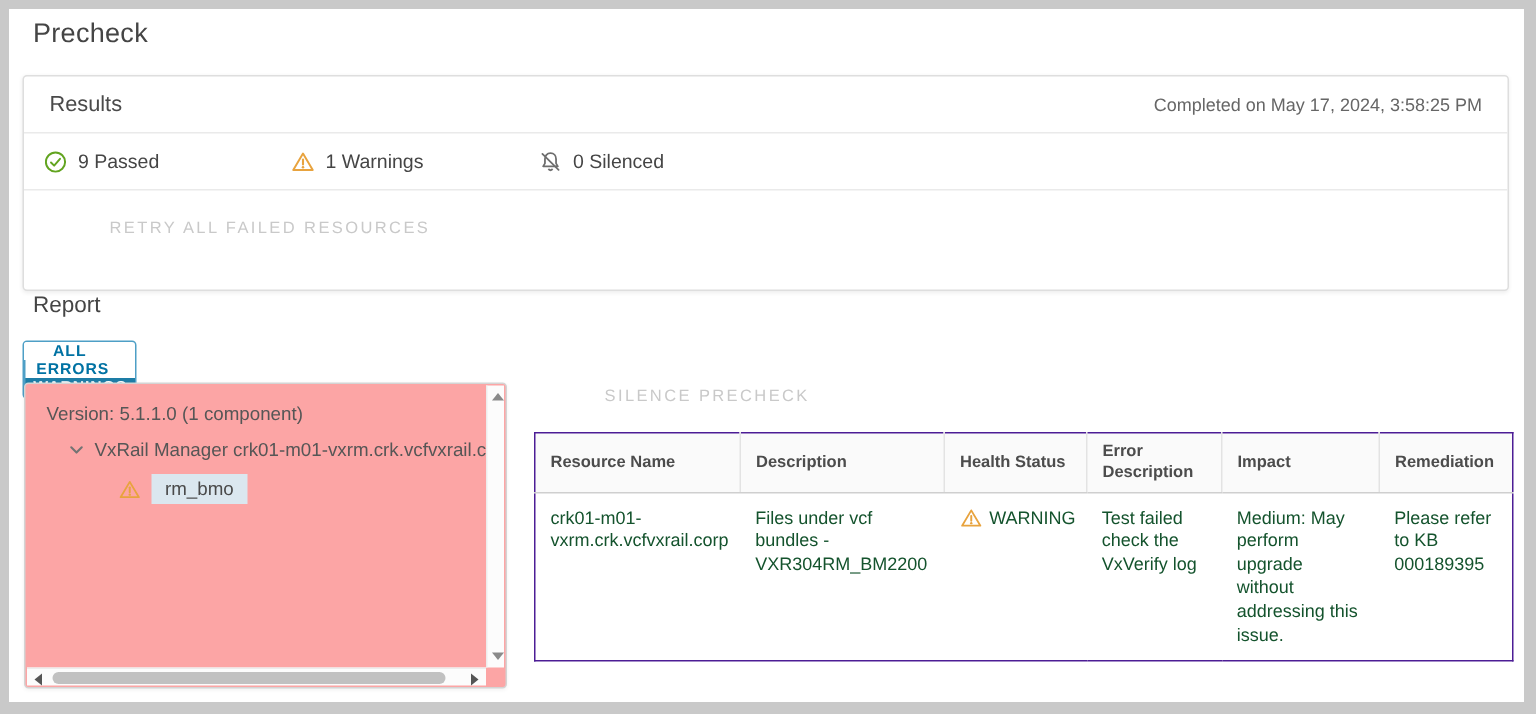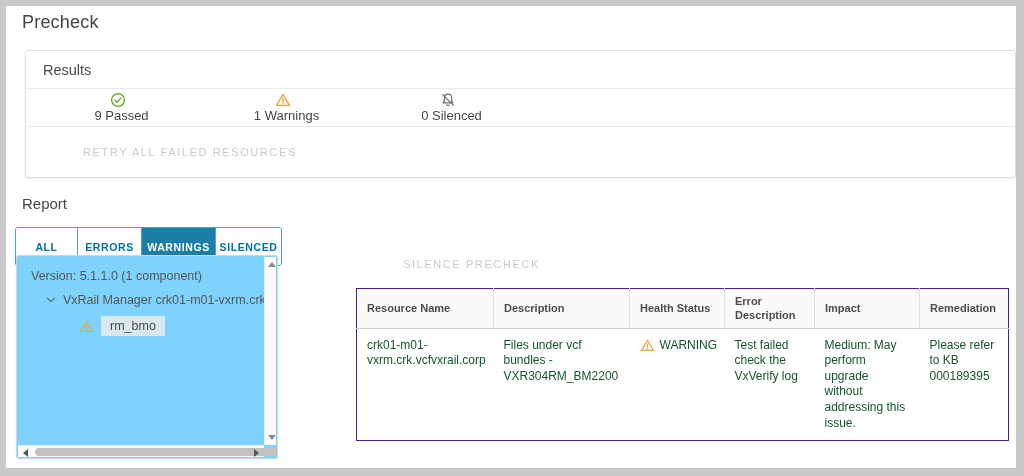--- a/index.html
+++ b/index.html
@@ -17,35 +17,35 @@
   }
 
   
   .page-title {
     position:absolute; left:16px; top:6px;
     font-size:18px; font-weight:400; color:#454545; letter-spacing:.2px;
   }
 
   
   .results-card {
-    position:absolute; left:19px; top:44px; width:991px; height:128px;
+    position:absolute; left:9px; top:44px; width:991px; height:144px;
     background:#fff; border:1px solid #dedede; border-radius:3px;
     box-shadow:0 1px 3px rgba(0,0,0,.07);
   }
   .results-header {
     height:38px; display:flex; align-items:center; justify-content:space-between;
     padding:0 17px; border-bottom:1px solid #eaeaea;
   }
   .results-title { font-size:14.5px; color:#4a4a4a; }
   .completed-text { font-size:12px; color:#666; }
   .results-stats {
     height:38px; display:flex; align-items:center;
     padding-left:13px; border-bottom:1px solid #eaeaea;
   }
-  .stat-item { display:flex; align-items:center; width:165px;flex-direction:column; }
+  .stat-item { display:flex; align-items:center; width:165px; }
   .stat-item .icon { width:16px; height:16px; display:inline-flex; margin-right:7px; }
   .stat-label { font-size:13px; color:#454545; }
   .stat-passed .icon   { color:var(--passed); }
   .stat-errors .icon   { color:var(--error); }
   .stat-warnings .icon { color:var(--warning); }
   .stat-silenced .icon { color:var(--silenced); }
   .results-retry { height:50px; display:flex; align-items:center; padding-left:17px; }
   .disabled-btn {
     background:none; border:none; cursor:default;
     font-family:"Liberation Sans", sans-serif;
@@ -55,36 +55,37 @@
 
   
   .report-title {
     position:absolute; left:16px; top:189px;
     font-size:15px; font-weight:400; color:#454545;
   }
   .tab-group {
     position:absolute; left:9px; top:221px; height:39px;
     display:flex; border:1px solid var(--tabborder); border-radius:3px; overflow:hidden;
     background:#fff;
+    flex-direction:column;
   }
   .tab {
     height:100%; display:flex; align-items:center; justify-content:center;
     font-size:10.5px; font-weight:600; letter-spacing:.6px;
     color:var(--tabtext); background:#fff; border:none; cursor:pointer;
     border-left:1px solid var(--tabborder);
     font-family:"Liberation Sans", sans-serif;
   }
   .tab:first-child { border-left:none; }
   .tab[data-selected="true"] { background:var(--accent); color:#fff; }
   .tab-all{width:61px}.tab-errors{width:64px}.tab-warnings{width:74px}.tab-silenced{width:66px}
 
   
   .tree-panel {
-    position:absolute; left:10px; top:249px; width:262px; height:204px;
-    background:#7dd3fc; border:1px solid #d4d4d4; border-radius:3px;
+    position:absolute; left:10px; top:249px; width:322px; height:204px;
+    background:#fca5a5; border:1px solid #d4d4d4; border-radius:3px;
     box-shadow:0 1px 3px rgba(0,0,0,.06);
     overflow:hidden;
   }
   .tree-content { position:absolute; left:0; top:0; right:13px; bottom:13px; overflow:hidden; }
   .tree-row { position:absolute; white-space:nowrap; font-size:12.5px; color:#565656; display:flex; align-items:center; }
   .tree-version { left:14px; top:13px; }
   .tree-component { left:28px; top:37px; }
   .tree-component .chev { width:12px; height:12px; color:#737373; margin-right:6px; display:inline-flex; }
   .tree-leaf { left:62px; top:60px; }
   .tree-leaf .icon { width:15px; height:15px; color:var(--warning); margin-right:7px; display:inline-flex; }
@@ -138,20 +139,21 @@
 </head>
 <body>
 
 <div class="page">
 
   <div class="page-title">Precheck</div>
 
   <div class="results-card">
     <div class="results-header">
       <span class="results-title">Results</span>
+      <span class="completed-text">Completed on May 17, 2024, 3:58:25 PM</span>
     </div>
     <div class="results-stats">
       <div class="stat-item stat-passed">
         <span class="icon">
           <svg viewBox="0 0 16 16">
               <circle cx="8" cy="8" r="6.4" fill="none" stroke="currentColor" stroke-width="1.3"></circle>
               <path d="M5 8.3 L7.1 10.4 L11 5.9" fill="none" stroke="currentColor" stroke-width="1.3" stroke-linecap="round" stroke-linejoin="round"></path>
             </svg>
         </span>
         <span class="stat-label">9 Passed</span>

